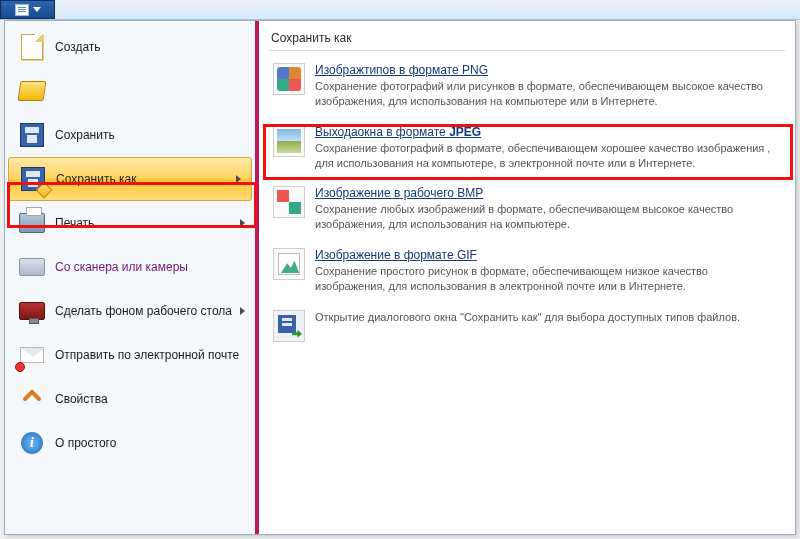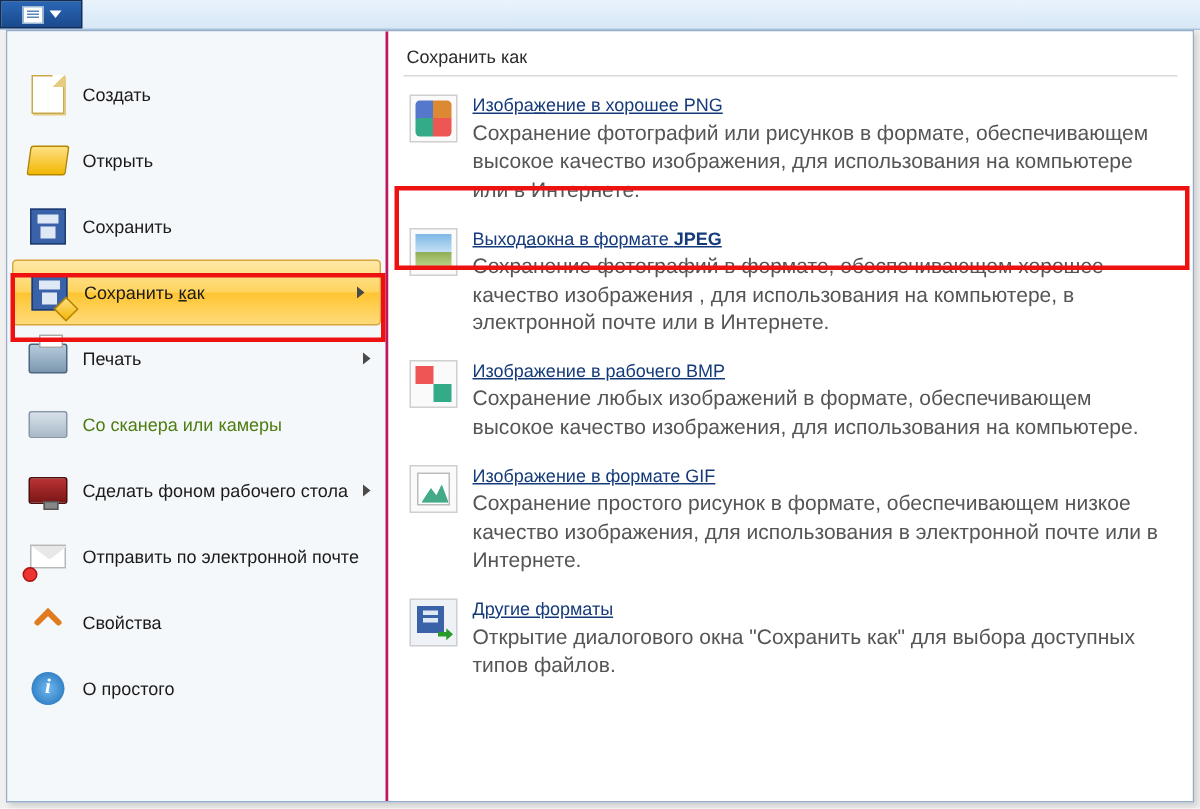--- a/index.html
+++ b/index.html
@@ -45,42 +45,42 @@
     position: absolute;
     left: 4px; right: 4px; top: 20px; bottom: 4px;
     background: #fff;
     border: 1px solid #96aecb;
     display: flex;
     box-shadow: 2px 2px 4px rgba(0,0,0,.15);
   }
   .left-pane {
     width: 254px;
     background: #f5f8fb;
-    border-right: 2px solid #be185d;
-    padding: 20px 0;
+    border-right: 4px solid #be185d;
+    padding: 4px 0;
   }
   .menu-item {
     display: flex;
     align-items: center;
     height: 44px;
     padding: 0 10px 0 14px;
     color: #1b1b1b;
     cursor: default;
     position: relative;
   }
   .menu-item .ico {
     width: 26px; height: 26px; margin-right: 10px;
     display: flex; align-items:center; justify-content:center; flex-shrink:0;
   }
   .menu-item .lbl { flex: 1; }
   .menu-item .lbl u { text-decoration: underline; }
   .menu-item .arrow {
     width:0; height:0; border-top:4px solid transparent; border-bottom:4px solid transparent; border-left:5px solid #4a4a4a;
   }
-  .menu-item.disabled { color: #4d7c0f; }
+  .menu-item.disabled { color: #701a75; }
   .menu-item.selected {
     background: linear-gradient(#ffe9a8, #ffd45e 49%, #ffc531 51%, #ffdb7a);
     border: 1px solid #d9a438;
     border-radius: 3px;
     margin: 0 3px;
     height: 44px;
   }
   .menu-item.selected .ico { margin-left: -3px; }
   .hl-red { position:absolute; border:3px solid #e11; pointer-events:none; }
   .hl-left { left:2px; top:161px; width:250px; height:46px; }
@@ -107,21 +107,21 @@
   .fmt-ico {
     width: 32px; height: 32px; flex-shrink:0;
     display:flex; align-items:center; justify-content:center;
     border: 1px solid #cfcfcf;
     background: #fafafa;
     position: relative;
     overflow: hidden;
   }
   .fmt-txt { flex:1; }
   .fmt-title { color:#153a7a; text-decoration: underline; font-size:12px; margin-bottom:2px; }
-  .fmt-desc { color:#555; font-size:14px; line-height:1.35; }
+  .fmt-desc { color:#555; font-size:11px; line-height:1.35; }
 
   
   .i-new { width:22px; height:26px; background:#fff; border:1px solid #c7a84b; position:relative; box-shadow:1px 1px 0 #e6cc80; }
   .i-new::after { content:""; position:absolute; right:-1px; top:-1px; width:8px; height:8px; background:linear-gradient(135deg,#fff 49%,#e6cc80 50%); }
   .i-open { width:26px; height:20px; background:linear-gradient(#ffe082,#f2b705); border:1px solid #b58500; border-radius:2px; transform:skewX(-8deg); }
   .i-save { width:24px; height:24px; background:#3a62a8; border:1px solid #1e3a6e; position:relative; }
   .i-save::before { content:""; position:absolute; left:4px; right:4px; top:3px; height:6px; background:#dfe8f5; }
   .i-save::after  { content:""; position:absolute; left:6px; right:6px; bottom:3px; height:8px; background:#dfe8f5; }
   .i-saveas { position:relative; }
   .i-saveas .disk { width:24px; height:24px; background:#3a62a8; border:1px solid #1e3a6e; position:relative; }
@@ -172,21 +172,20 @@
       <div class="ico">
           <div class="i-new"></div>
         </div>
       <div class="lbl"><span>Создать</span></div>
     </div>
 
     <div class="menu-item">
       <div class="ico">
           <div class="i-open"></div>
         </div>
-      <div class="lbl"><span>Открыть</span></div>
     </div>
 
     <div class="menu-item">
       <div class="ico">
           <div class="i-save"></div>
         </div>
       <div class="lbl"><span>Сохранить</span></div>
     </div>
 
     <div class="menu-item selected">
@@ -247,21 +246,21 @@
 
 
   </div>
 
   <div class="right-pane">
     <div class="right-title">Сохранить как</div>
 
     <div class="fmt">
       <div class="fmt-ico png-ico"></div>
       <div class="fmt-txt">
-        <div class="fmt-title"><span>Изобра</span><u>ж</u><span>ение в хорошее PNG</span></div>
+        <div class="fmt-title"><span>Изобра</span><u>ж</u><span>типов в формате PNG</span></div>
         <div class="fmt-desc">Сохранение фотографий или рисунков в формате, обеспечивающем высокое качество изображения, для использования на компьютере или в Интернете.</div>
       </div>
     </div>
 
     <div class="fmt">
       <div class="fmt-ico jpg-ico"></div>
       <div class="fmt-txt">
         <div class="fmt-title"><span>Выход</span><u>а</u><span>окна в формате </span><b>JPEG</b></div>
         <div class="fmt-desc">Сохранение фотографий в формате, обеспечивающем хорошее качество изображения , для использования на компьютере, в электронной почте или в Интернете.</div>
       </div>
@@ -281,21 +280,20 @@
         <div class="fmt-title">Изображение в формате GIF</div>
         <div class="fmt-desc">Сохранение простого рисунок в формате, обеспечивающем низкое качество изображения, для использования в электронной почте или в Интернете.</div>
       </div>
     </div>
 
     <div class="fmt">
       <div class="fmt-ico other-ico">
           <div class="other-arrow"></div>
         </div>
       <div class="fmt-txt">
-        <div class="fmt-title">Другие форматы</div>
         <div class="fmt-desc">Открытие диалогового окна "Сохранить как" для выбора доступных типов файлов.</div>
       </div>
     </div>
 
   </div>
 
   <div class="hl-red hl-left"></div>
   <div class="hl-red hl-right"></div>
 
 </div>

